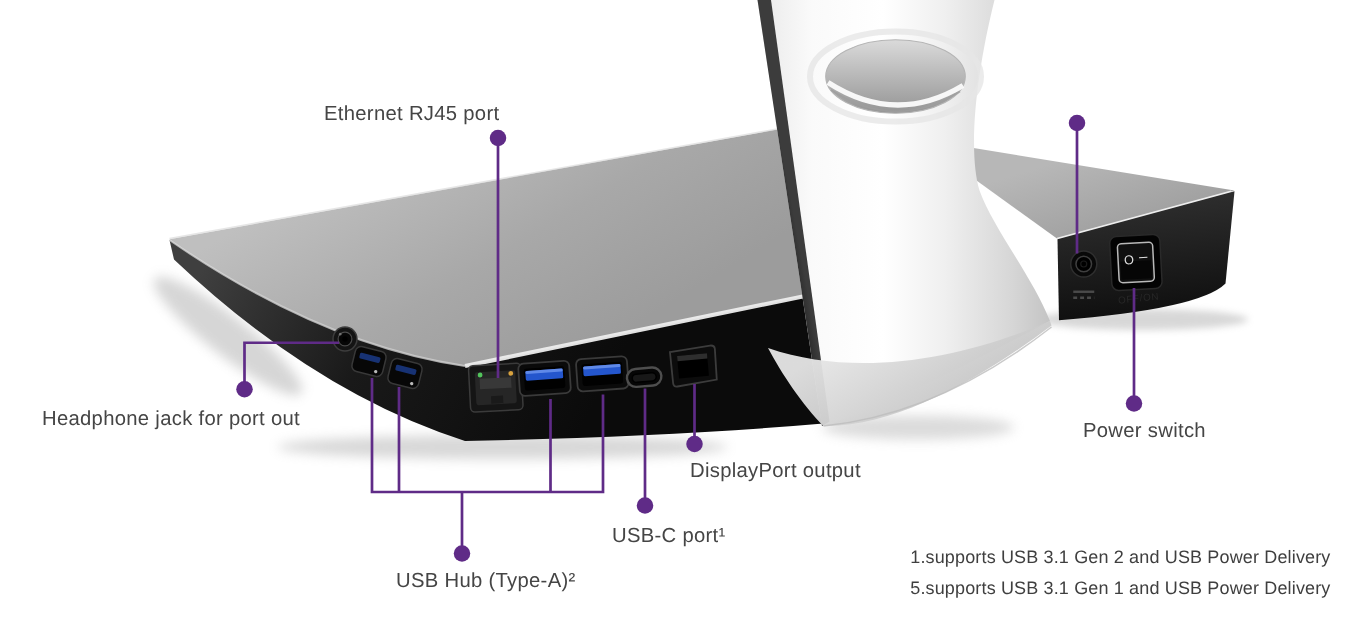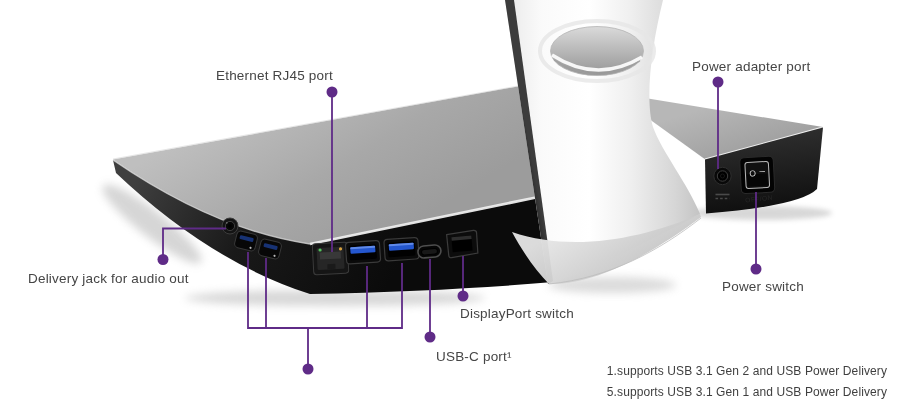--- a/index.html
+++ b/index.html
@@ -186,24 +186,24 @@
       <circle cx="718" cy="82" r="5.5" fill="#5f2b87"></circle>
       <circle cx="163" cy="259.5" r="5.5" fill="#5f2b87"></circle>
       <circle cx="308" cy="369" r="5.5" fill="#5f2b87"></circle>
       <circle cx="430" cy="337" r="5.5" fill="#5f2b87"></circle>
       <circle cx="463" cy="296" r="5.5" fill="#5f2b87"></circle>
       <circle cx="756" cy="269" r="5.5" fill="#5f2b87"></circle>
     </g>
   </svg>
 
   <div class="callout-label" style="left:216px;top:68px">Ethernet RJ45 port</div>
-  <div class="callout-label" style="left:692px;top:59px">Power adapter port</div>
-  <div class="callout-label" style="left:28px;top:271px">Delivery jack for audio out</div>
-  <div class="callout-label" style="left:460px;top:306px">DisplayPort switch</div>
-  <div class="callout-label" style="left:436px;top:349px">USB-C port¹</div>
+  <div class="callout-label" style="left:28px;top:271px">Headphone jack for port out</div>
+  <div class="callout-label" style="left:460px;top:306px">DisplayPort output</div>
+  <div class="callout-label" style="left:408px;top:349px">USB-C port¹</div>
+  <div class="callout-label" style="left:264px;top:379px">USB Hub (Type-A)²</div>
   <div class="callout-label" style="left:722px;top:279px">Power switch</div>
 
   <div class="footnotes">
     <div>1.supports USB 3.1 Gen 2 and USB Power Delivery</div>
     <div>5.supports USB 3.1 Gen 1 and USB Power Delivery</div>
   </div>
 
 </div>
 
 </body></html>

